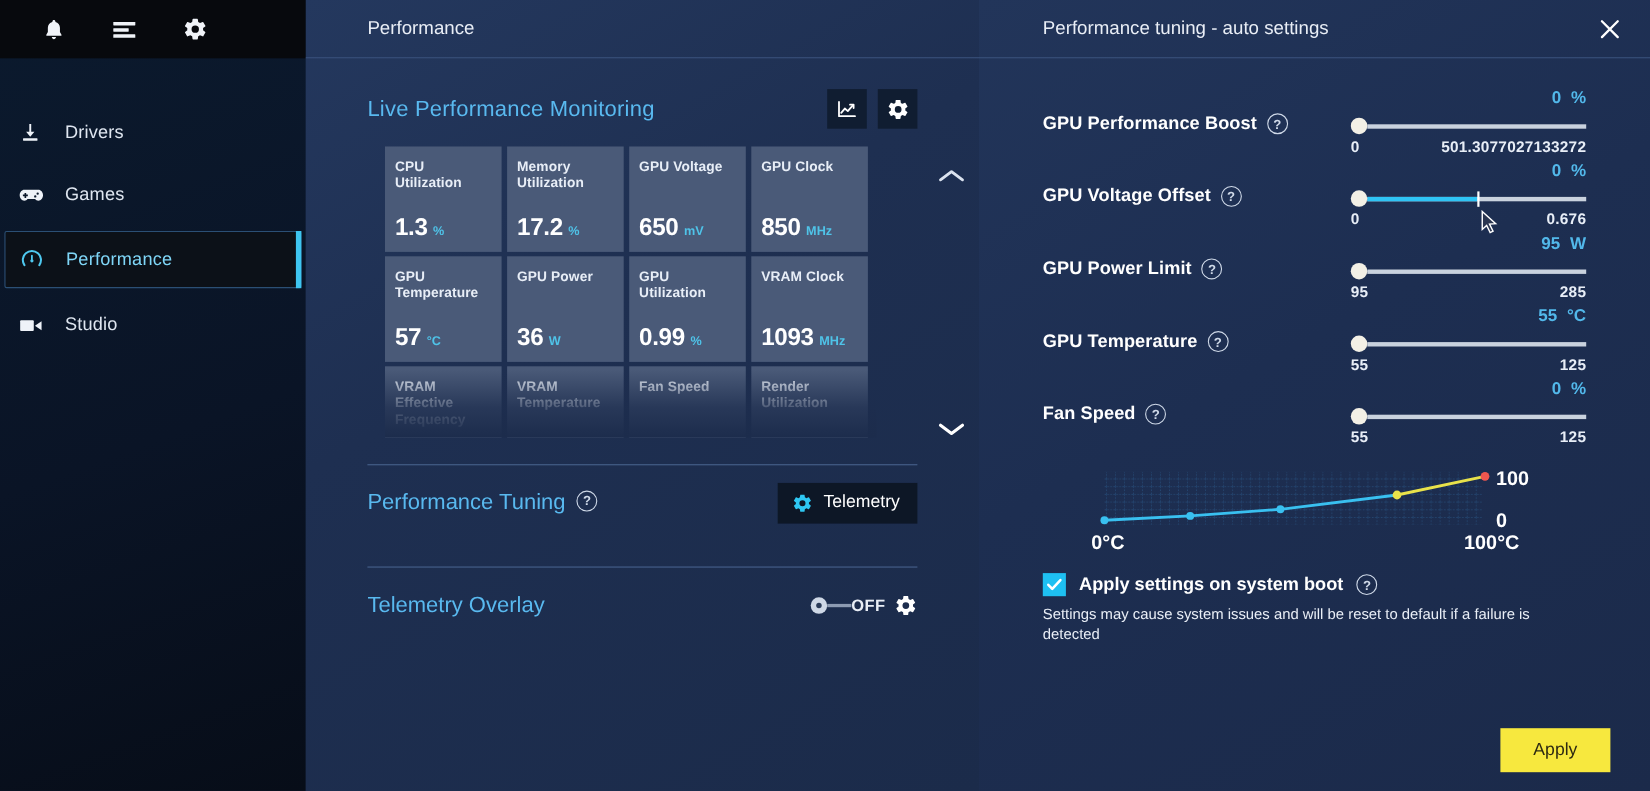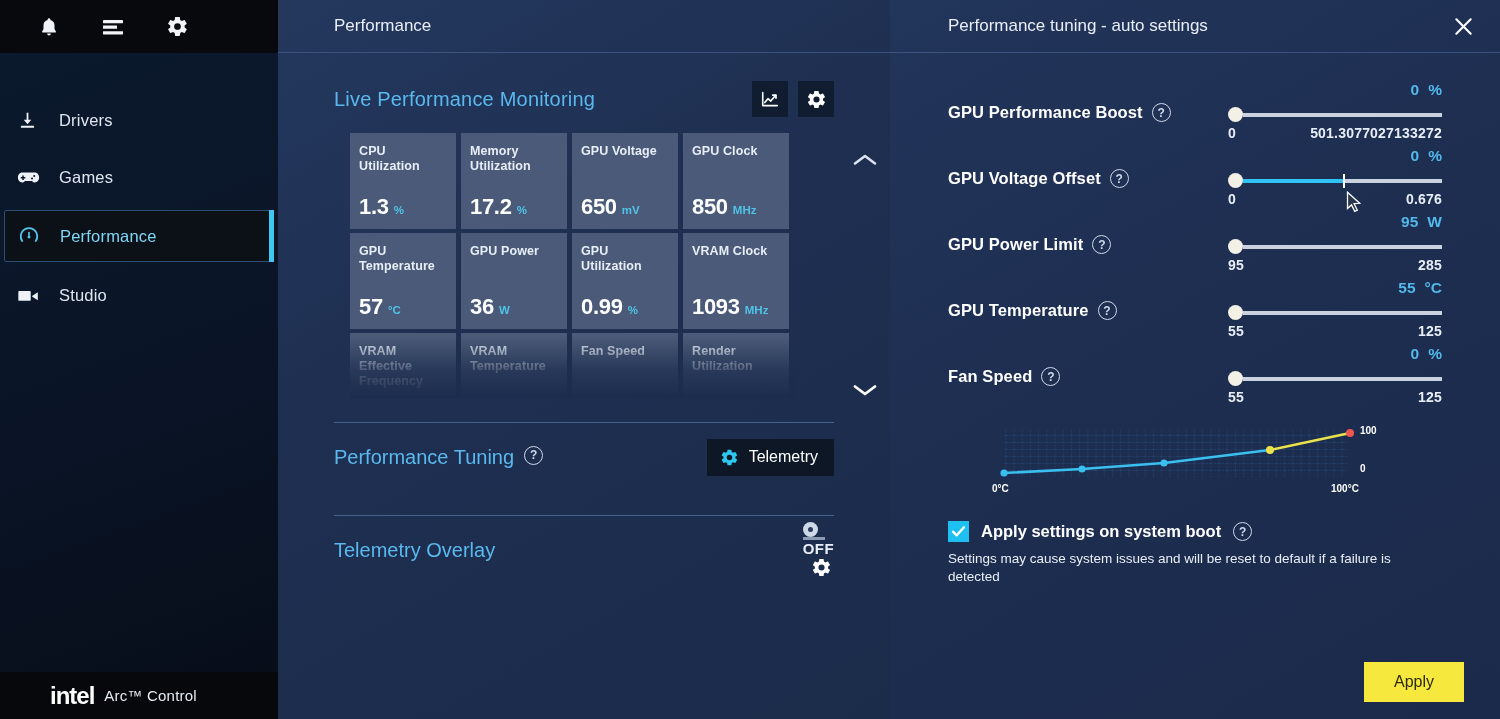--- a/index.html
+++ b/index.html
@@ -204,21 +204,21 @@
     cursor: pointer;
   }
   .configure-btn {
     background: #0d1726;
     display: flex; align-items: center; gap: 10px;
     padding: 9px 16px 9px 13px;
     color: #ffffff;
     font-size: 16px;
     cursor: pointer;
   }
-  .toggle-row { display: flex; align-items: flex-start; gap: 0; flex-direction: column; }
+  .toggle-row { display: flex; align-items: center; gap: 0; }
   .toggle-knob {
     width: 15px; height: 15px; border-radius: 50%;
     background: #cfd8e6;
     display:flex;align-items:center;justify-content:center;
   }
   .toggle-knob i { width:5px;height:5px;border-radius:50%;background:#2b3b58;display:block; }
   .toggle-track { width: 22px; height: 3px; background: #8d9bb2; }
   .toggle-state { color: #e9eef6; font-size: 15px; font-weight: bold; letter-spacing: .4px; }
 
   
@@ -323,21 +323,21 @@
 
   
   .fangraph-wrap {
     position: relative;
     margin: 10px 0 0 58px;
     width: 490px; height: 80px;
   }
   .graph-note {
     position: absolute;
     color: #ffffff;
-    font-size: 10px;
+    font-size: 18px;
     font-weight: bold;
   }
 
   .boot-block { padding-left: 58px; margin-top: 16px; }
   .boot-desc {
     color: #e9eef6;
     font-size: 13.5px;
     font-weight: normal;
     line-height: 18px;
     margin-top: 8px;
@@ -417,24 +417,20 @@
         <span class="nav-ico">
           <svg width="23" height="17" viewBox="0 0 26 18" fill="#eef2f8">
             <rect x="1.5" y="4" width="14" height="11" rx="1"></rect>
             <path d="M17 9.5l6.5-4.3v9.1L17 10z"></path>
           </svg>
         </span>
         <span class="nav-label">Studio</span>
       </div>
     </nav>
 
-    <div class="brandbar">
-      <span class="intel-logo">intel</span>
-      <span class="arc-control">Arc™ Control</span>
-    </div>
   </aside>
 
   <section class="center">
     <div class="center-header">Performance</div>
 
     <div class="center-body">
 
       <div class="section-title-row">
         <div class="section-title">Live Performance Monitoring</div>
         <div class="icon-btn-group">

